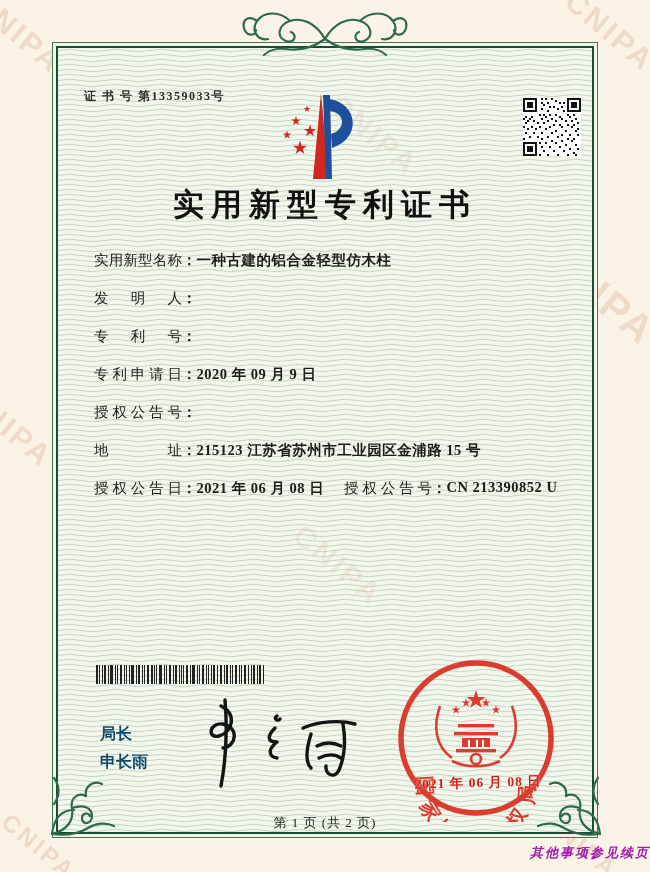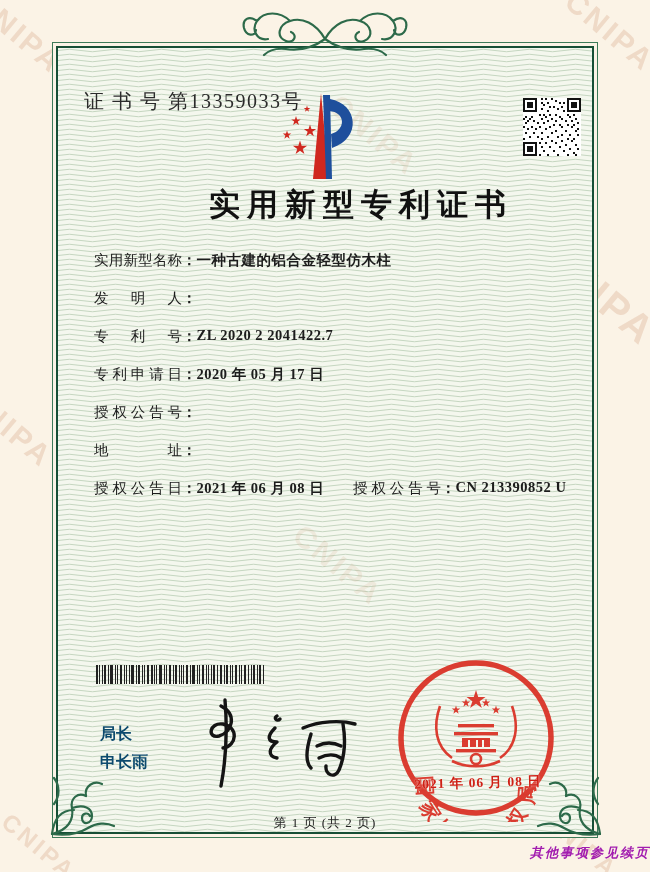--- a/index.html
+++ b/index.html
@@ -22,36 +22,36 @@
     position:absolute;left:52px;top:42px;width:546px;height:796px;
     border:1px solid #3d7a58;padding:3px;box-sizing:border-box;
     background:#fbf3e6;
   }
   .frame-inner{
     position:relative;width:100%;height:100%;
     border:2px solid #174f36;box-sizing:border-box;overflow:hidden;
   }
   .gui{position:absolute;left:0;top:0;z-index:0;}
   .content{position:absolute;left:0;top:0;width:100%;height:100%;z-index:2;}
-  .cert-no{position:absolute;left:26px;top:40px;font-size:20px;letter-spacing:1.5px;font-weight:normal;color:#2b2b2b;}
+  .cert-no{position:absolute;left:26px;top:40px;font-size:12px;letter-spacing:1.5px;font-weight:bold;color:#2b2b2b;}
   .logo{position:absolute;left:216px;top:42px;}
   .qr{position:absolute;left:465px;top:50px;}
   .title{
     position:absolute;left:0;top:136px;width:100%;text-align:center;
-    font-size:31px;font-weight:bold;letter-spacing:7px;color:#111;padding-left:36px;
+    font-size:31px;font-weight:bold;letter-spacing:7px;color:#111;
   }
   .fields{position:absolute;left:36px;top:203px;width:480px;}
   .frow{height:38px;display:flex;align-items:flex-start;font-size:14.5px;}
   .flabel{
     display:inline-block;width:88px;font-weight:normal;
     text-align:justify;text-align-last:justify;-moz-text-align-last:justify;
   }
   .fcolon{font-weight:bold;}
   .fvalue{font-weight:600;letter-spacing:0.5px;white-space:nowrap;}
-  .grantrow{display:flex;gap:9px;}
+  .grantrow{display:flex;}
   .pair1{width:250px;display:flex;}
   .paras{
     position:absolute;left:34px;top:459px;width:478px;
     font-size:13.5px;line-height:23.5px;font-style:italic;color:#222;
     letter-spacing:0.4px;text-align:justify;
   }
   .paras p{margin:0;text-indent:2em;}
   .barcode{position:absolute;left:38px;top:617px;}
   .officer{
     position:absolute;left:42px;top:672px;
@@ -159,34 +159,34 @@
               <span class="fcolon">：</span>
             <span class="fvalue">一种古建的铝合金轻型仿木柱</span>
           </div>
           <div class="frow">
             <span class="flabel">发明人</span>
               <span class="fcolon">：</span>
           </div>
           <div class="frow">
             <span class="flabel">专利号</span>
               <span class="fcolon">：</span>
-            <span class="fvalue">ZL 2020 2 2041422.7</span>
           </div>
           <div class="frow">
             <span class="flabel">专利申请日</span>
               <span class="fcolon">：</span>
-            <span class="fvalue">2020 年 05 月 17 日</span>
+            <span class="fvalue">2020 年 09 月 9 日</span>
           </div>
           <div class="frow">
             <span class="flabel">授权公告号</span>
               <span class="fcolon">：</span>
           </div>
           <div class="frow">
             <span class="flabel">地址</span>
               <span class="fcolon">：</span>
+            <span class="fvalue">215123 江苏省苏州市工业园区金浦路 15 号</span>
           </div>
           <div class="frow grantrow">
             <span class="pair1">
               <span class="flabel">授权公告日</span>
                 <span class="fcolon">：</span>
               <span class="fvalue">2021 年 06 月 08 日</span>
             </span>
             <span class="pair2" style="display:flex">
               <span class="flabel">授权公告号</span>
                 <span class="fcolon">：</span>

